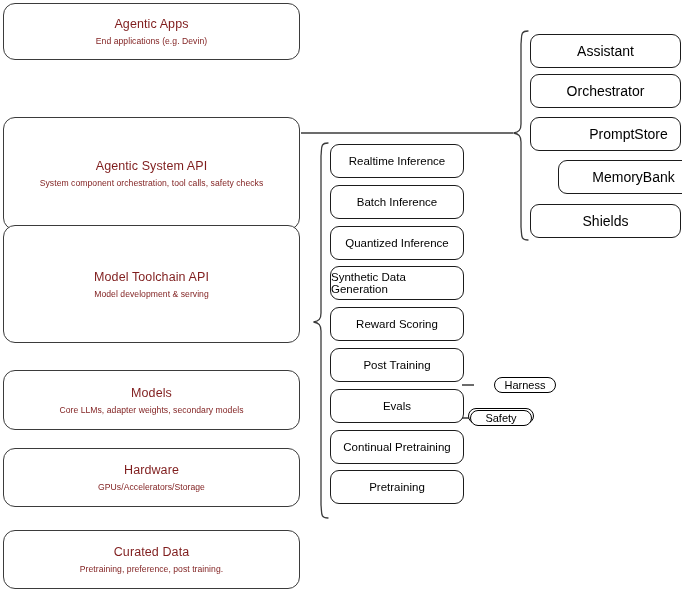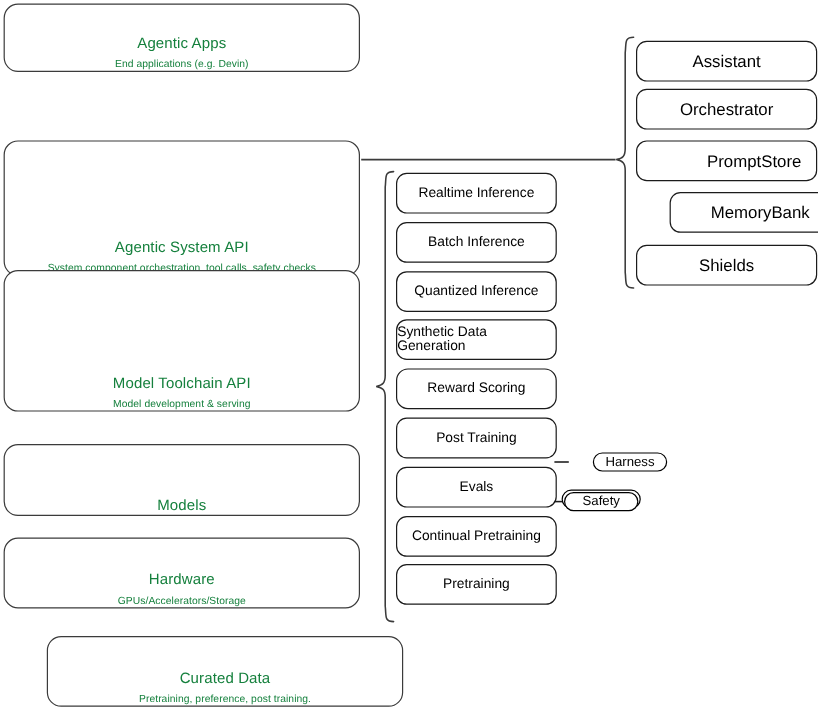--- a/index.html
+++ b/index.html
@@ -20,23 +20,23 @@
   }
   .box {
     position: absolute;
     box-sizing: border-box;
     border: 1.3px solid #3b3b3b;
     border-radius: 12px;
     background: #ffffff;
     display: flex;
     flex-direction: column;
     align-items: center;
-    justify-content: flex-end;
+    justify-content: center;
     text-align: center;
-    color: #15803d;
+    color: #7f1d1d;
   }
   .box .title {
     font-size: 12.5px;
     line-height: 16px;
     letter-spacing: 0.1px;
   }
   .box .subtitle {
     font-size: 8.6px;
     line-height: 12px;
     margin-top: 3px;
@@ -138,37 +138,38 @@
     <div class="subtitle">System component orchestration, tool calls, safety checks</div>
   </div>
 
   <div class="box layer-box" style="top:225px; height:118px;">
     <div class="title">Model Toolchain API</div>
     <div class="subtitle">Model development &amp; serving</div>
   </div>
 
   <div class="box layer-box" style="top:370px; height:60px;">
     <div class="title">Models</div>
+    <div class="subtitle">Core LLMs, adapter weights, secondary models</div>
   </div>
 
   <div class="box layer-box" style="top:448px; height:59px;">
     <div class="title">Hardware</div>
     <div class="subtitle">GPUs/Accelerators/Storage</div>
   </div>
 
-  <div class="box layer-box" style="top:530px; height:59px;margin-left:36px;">
+  <div class="box layer-box" style="top:530px; height:59px;">
     <div class="title">Curated Data</div>
     <div class="subtitle">Pretraining, preference, post training.</div>
   </div>
 
   <div class="chip" style="top:144px;">Realtime Inference</div>
   <div class="chip" style="top:185px;">Batch Inference</div>
   <div class="chip" style="top:226px;">Quantized Inference</div>
   <div class="chip" style="top:266px;">Synthetic Data Generation</div>
-  <div class="chip" style="top:307px;border-radius:10px;">Reward Scoring</div>
+  <div class="chip" style="top:307px;">Reward Scoring</div>
   <div class="chip" style="top:348px;">Post Training</div>
   <div class="chip" style="top:389px;">Evals</div>
   <div class="chip" style="top:430px;">Continual Pretraining</div>
   <div class="chip" style="top:470px;">Pretraining</div>
 
   <div class="pill" style="left:494px; top:377px; width:62px; height:16px;">Harness</div>
   <div class="pill" style="left:468px; top:408px; width:66px; height:16px;">EvalData</div>
   <div class="pill" style="left:470px; top:410px; width:62px; height:16px;">Safety</div>
 
   <div class="rchip" style="top:34px;">Assistant</div>

